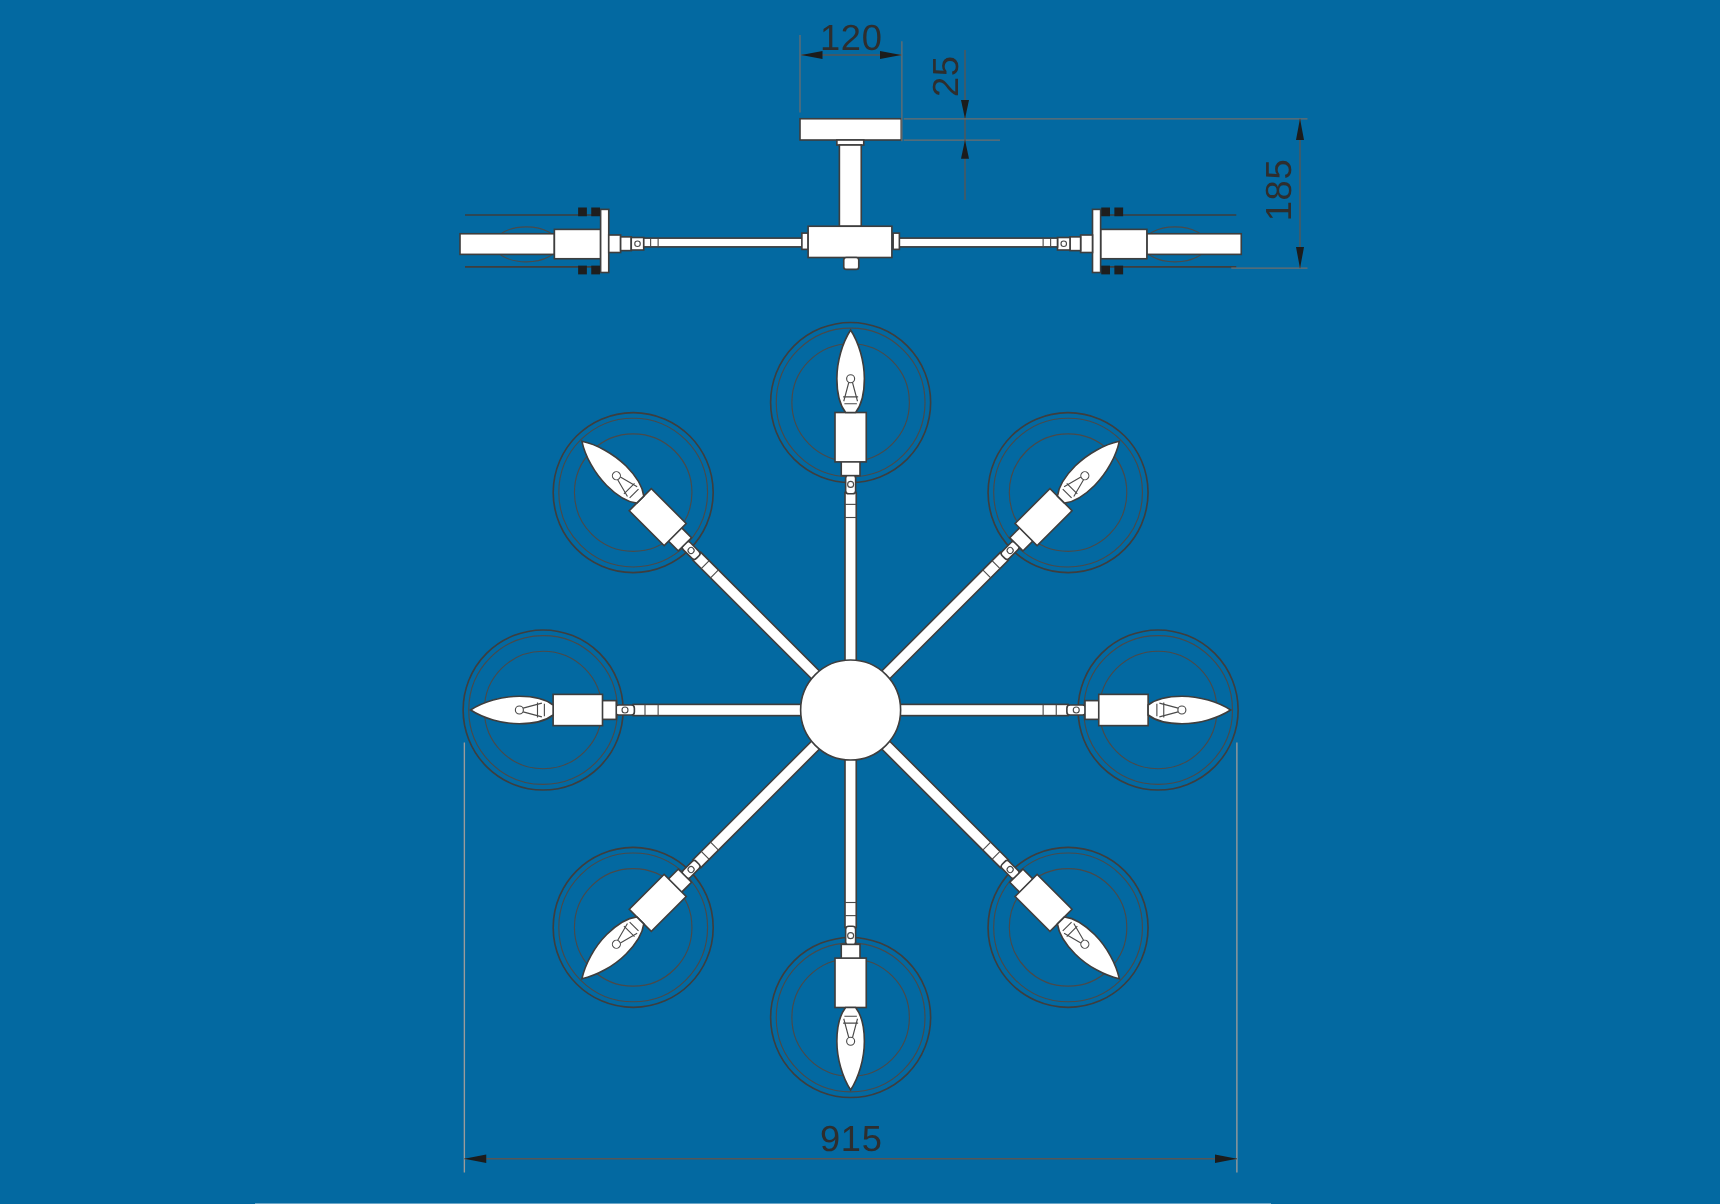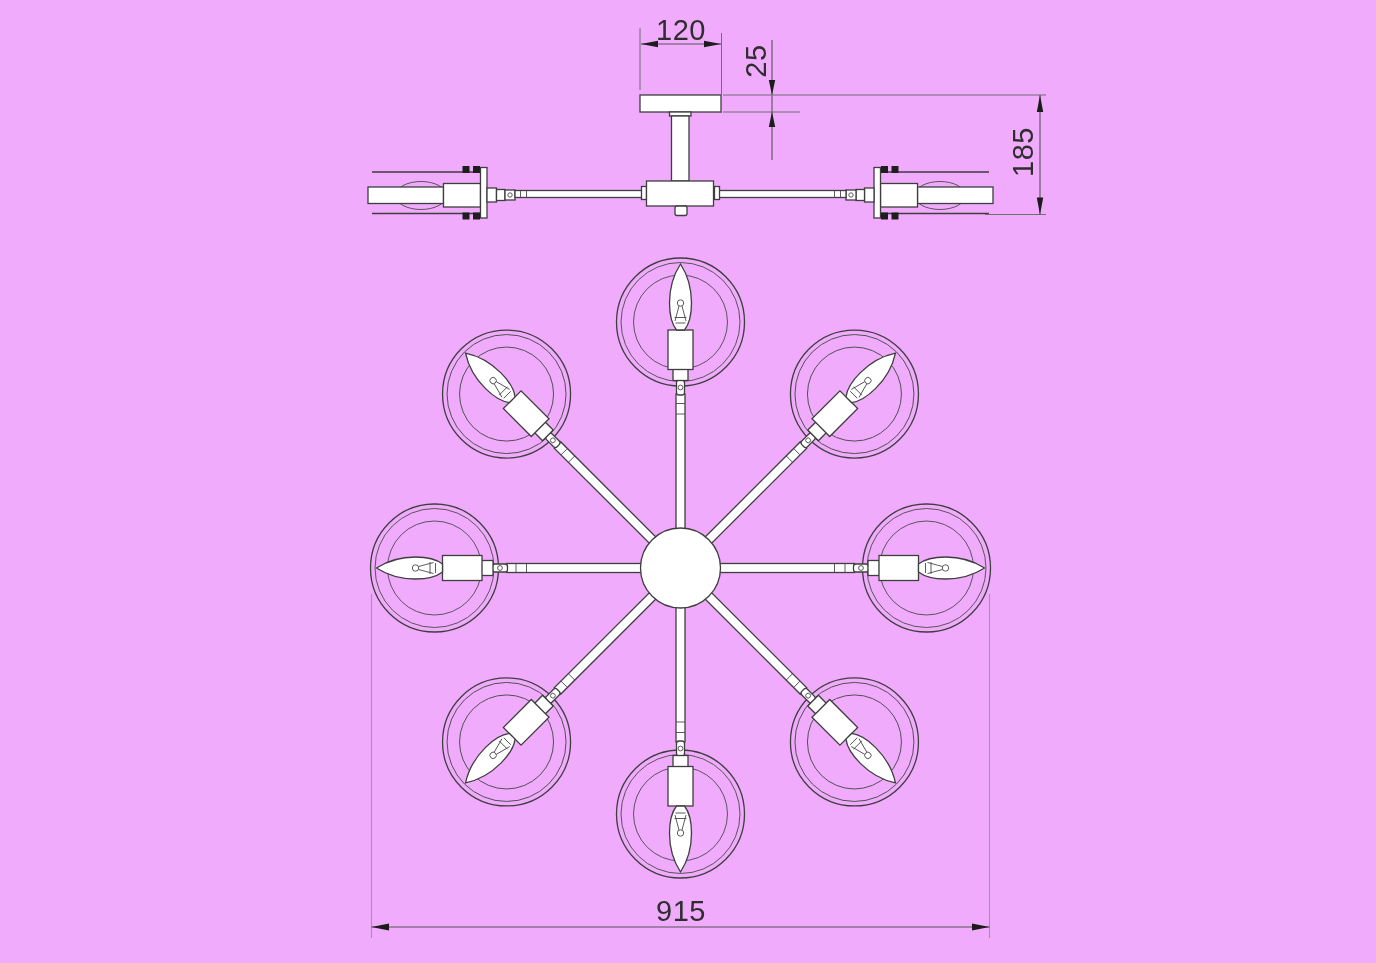--- a/index.html
+++ b/index.html
@@ -1,16 +1,16 @@
 <!DOCTYPE html>
 <html><head>
 <meta charset="utf-8">
 <style>
   html,body{margin:0;padding:0;background:#ffffff;width:1376px;height:963px;overflow:hidden;}
-  .sheet{position:relative;width:1376px;height:963px;background:#f0abfc;}
+  .sheet{position:relative;width:1376px;height:963px;background:#0369a1;}
   svg{display:block;}
 
   
   .ln   {stroke:#3e3e3e;stroke-width:1.3;fill:none;}
   .lnw  {stroke:#3e3e3e;stroke-width:1.3;fill:#ffffff;}
   .fine {stroke:#4a4a4a;stroke-width:0.9;fill:none;}
   .bolt {fill:#1e1e1e;stroke:none;}
   .dim  {stroke:#565656;stroke-width:1.1;fill:none;}
   .ext  {stroke:#6e6e6e;stroke-width:1;fill:none;}
   .extl {stroke:#9b9b9b;stroke-width:1.1;fill:none;}

